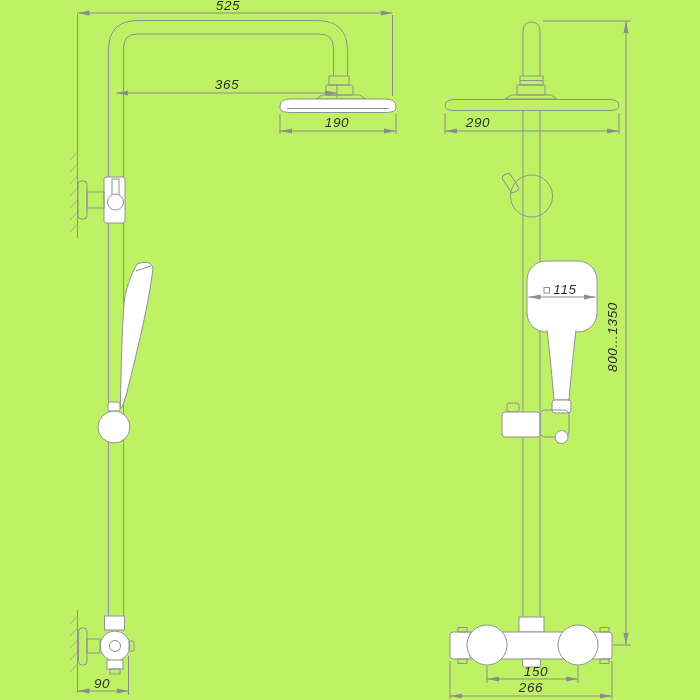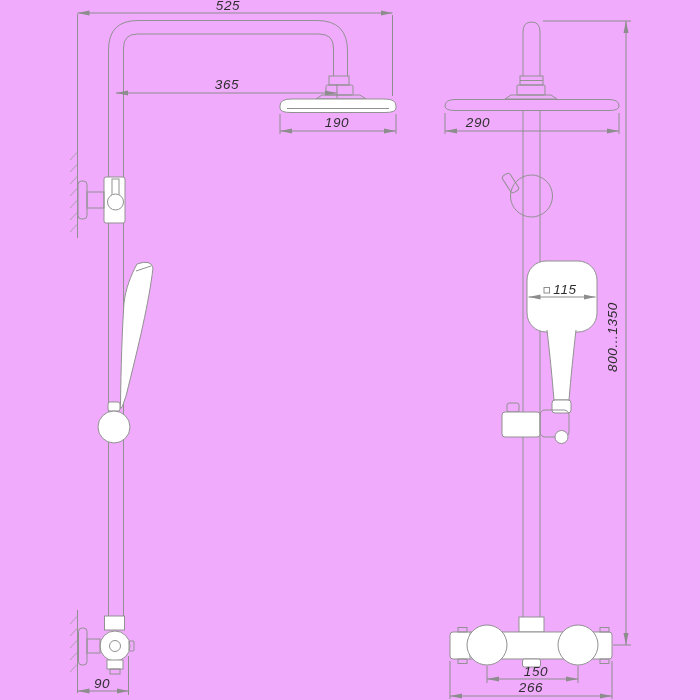--- a/index.html
+++ b/index.html
@@ -1,16 +1,16 @@
 <!DOCTYPE html>
 <html><head>
 <meta charset="utf-8">
 <style>
   html,body{margin:0;padding:0;background:#ffffff;}
-  .stage{position:relative;width:700px;height:700px;background:#f0abfc;overflow:hidden;}
+  .stage{position:relative;width:700px;height:700px;background:#bef264;overflow:hidden;}
   svg{display:block;}
   svg .stroked{stroke:#919191;fill:none;stroke-width:1;}
   svg .thin{stroke:#9b9b9b;stroke-width:0.8;}
   svg .wfill{fill:#ffffff;}
   svg .dimline{stroke:#8d8d8d;fill:none;stroke-width:1;}
   svg text.dim{font-family:"Liberation Sans",sans-serif;font-style:italic;font-weight:500;
                font-size:13.5px;fill:#2e2e2e;stroke:none;letter-spacing:0.6px;}
 </style>
 </head>
 <body>

